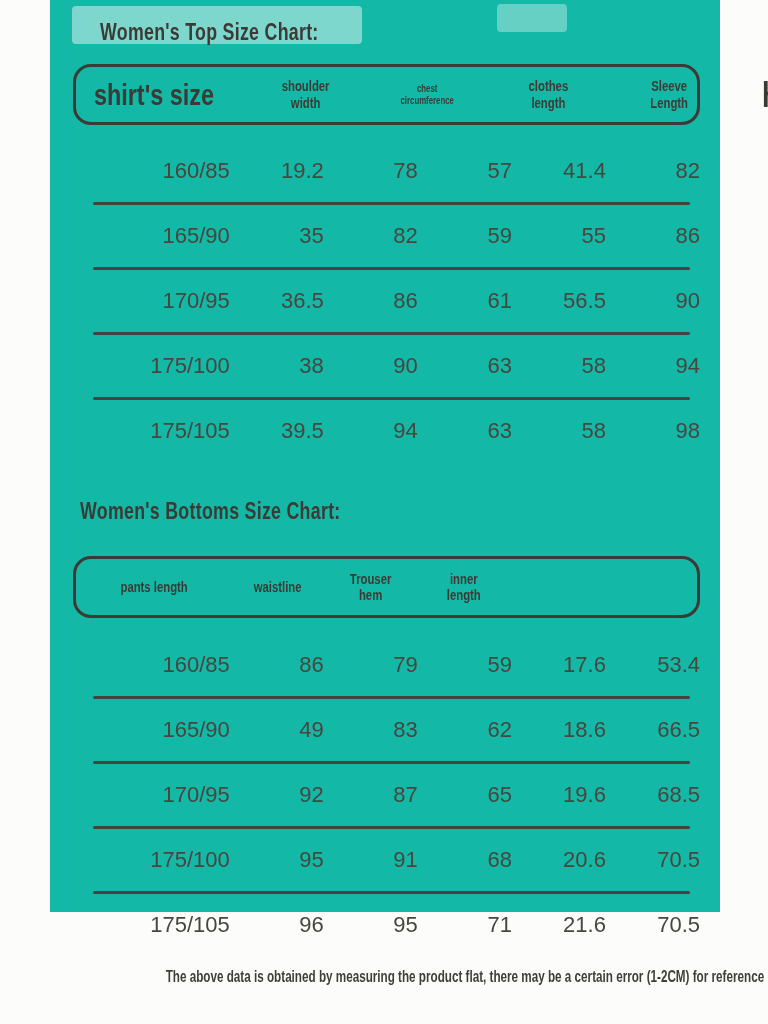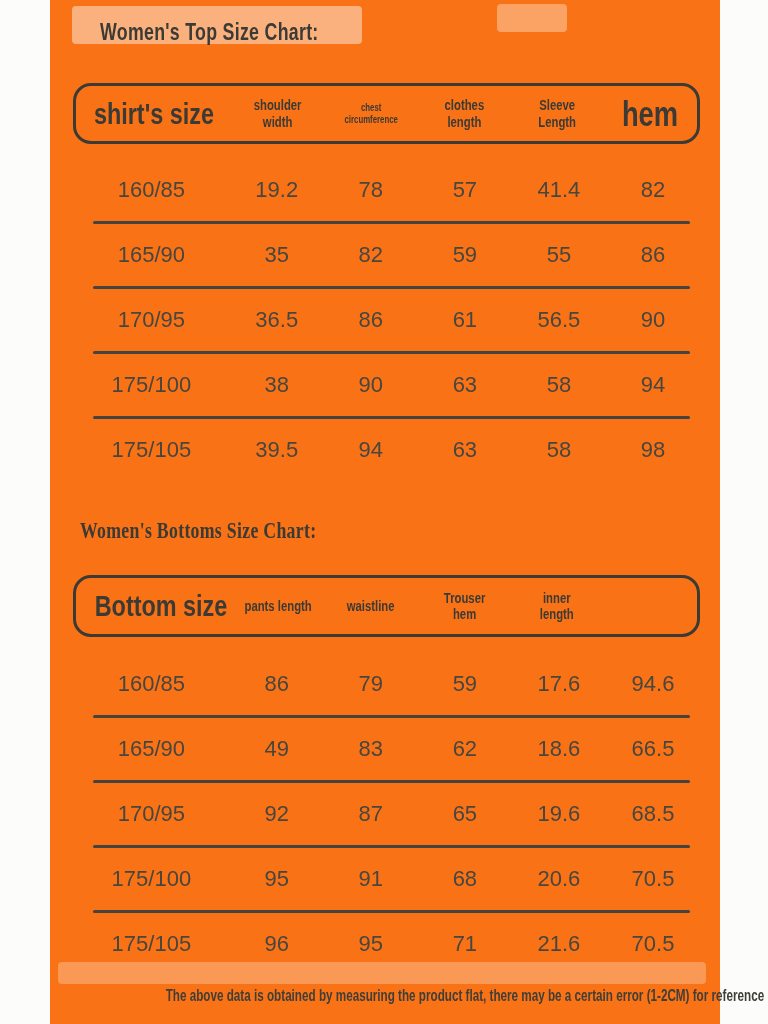--- a/index.html
+++ b/index.html
@@ -1,50 +1,50 @@
 <!DOCTYPE html>
 <html><head>
 <meta charset="utf-8">
 <style>
   html,body{margin:0;padding:0;}
   body{background:#fcfcfa;font-family:"Liberation Sans",sans-serif;}
   .page{position:relative;width:768px;height:1024px;margin:0 auto;background:#fcfcfa;overflow:hidden;}
-  .content{position:absolute;left:50px;top:0;width:670px;height:1024px;background:#f97316;}
+  .content{position:absolute;left:50px;top:0;width:670px;height:912px;background:#14b8a6;}
 
   
   .wm{position:absolute;background:rgba(252,252,250,.45);border-radius:4px;}
   .wm-a{left:22px;top:6px;width:290px;height:38px;}
   .wm-b{left:447px;top:4px;width:70px;height:28px;background:rgba(252,252,250,.35);}
   .wm-c{left:8px;top:962px;width:648px;height:22px;background:rgba(252,252,250,.28);}
 
   .cond{display:inline-block;white-space:nowrap;transform:scaleX(.74);transform-origin:center;}
 
   .title{color:#3b3a35;}
   .title .cond{transform-origin:left center;font-weight:700;font-size:24px;line-height:32px;letter-spacing:.4px;}
   .chart-a .title{margin:16px 0 0 50px;}
-  .chart-b .title{margin:33px 0 0 30px;font-family:Liberation Serif, serif;}
+  .chart-b .title{margin:33px 0 0 30px;}
 
   .head-box{box-sizing:border-box;margin-left:23px;width:627px;height:61px;
     border:3px solid #3b3a35;border-radius:18px;
     display:grid;grid-template-columns:25% 15% 15% 15% 15% 15%;align-items:center;}
-  .chart-a .head-box{margin-top:35px;}
+  .chart-a .head-box{margin-top:16px;gap:28px;}
   .chart-b .head-box{margin-top:29px;height:62px;}
   .hcell{text-align:center;color:#3b3a35;font-weight:700;}
   .hcell .cond{transform:scaleX(.78);}
   .hcell .cond div{line-height:1.12;}
   .hcell.xl{font-size:30px;}
   .hcell.xxl{font-size:35px;}
   .hcell.md{font-size:14.5px;}
   .hcell.sm{font-size:10px;}
 
   .rows{margin-left:23px;width:627px;}
   .chart-a .rows{margin-top:15px;}
   .chart-b .rows{margin-top:16px;}
   .t-row{height:62px;display:grid;grid-template-columns:25% 15% 15% 15% 15% 15%;align-items:center;}
-  .cell{text-align:center;font-size:22px;color:#47463f;}
+  .cell{text-align:right;font-size:22px;color:#47463f;}
   .divider{height:3px;background:#44433d;margin:0 10px 0 20px;border-radius:2px;}
 
   .footer{margin-top:9px;text-align:center;color:#3f3e38;font-weight:700;font-size:16px;line-height:24px;}
   .footer .cond{transform:scaleX(.73);}
 </style>
 </head>
 <body>
 
 <div class="page">
   <div class="content">
@@ -107,34 +107,33 @@
             <div class="cell">63</div>
             <div class="cell">58</div>
             <div class="cell">98</div>
           </div>
         </div>
     </div>
 
     <div class="chart chart-b">
       <div class="title"><span class="cond">Women's Bottoms Size Chart:</span></div>
       <div class="head-box">
-          <div class="hcell xl"><span class="cond"><div>Bottom size</div></span></div>
           <div class="hcell md"><span class="cond"><div>pants length</div></span></div>
           <div class="hcell md"><span class="cond"><div>waistline</div></span></div>
           <div class="hcell md"><span class="cond"><div>Trouser</div><div>hem</div></span></div>
           <div class="hcell md"><span class="cond"><div>inner</div><div>length</div></span></div>
         </div>
       <div class="rows">
           <div class="t-row">
             <div class="cell">160/85</div>
             <div class="cell">86</div>
             <div class="cell">79</div>
             <div class="cell">59</div>
             <div class="cell">17.6</div>
-            <div class="cell">94.6</div>
+            <div class="cell">53.4</div>
           </div>
           <div class="divider"></div>
           <div class="t-row">
             <div class="cell">165/90</div>
             <div class="cell">49</div>
             <div class="cell">83</div>
             <div class="cell">62</div>
             <div class="cell">18.6</div>
             <div class="cell">66.5</div>
           </div>

